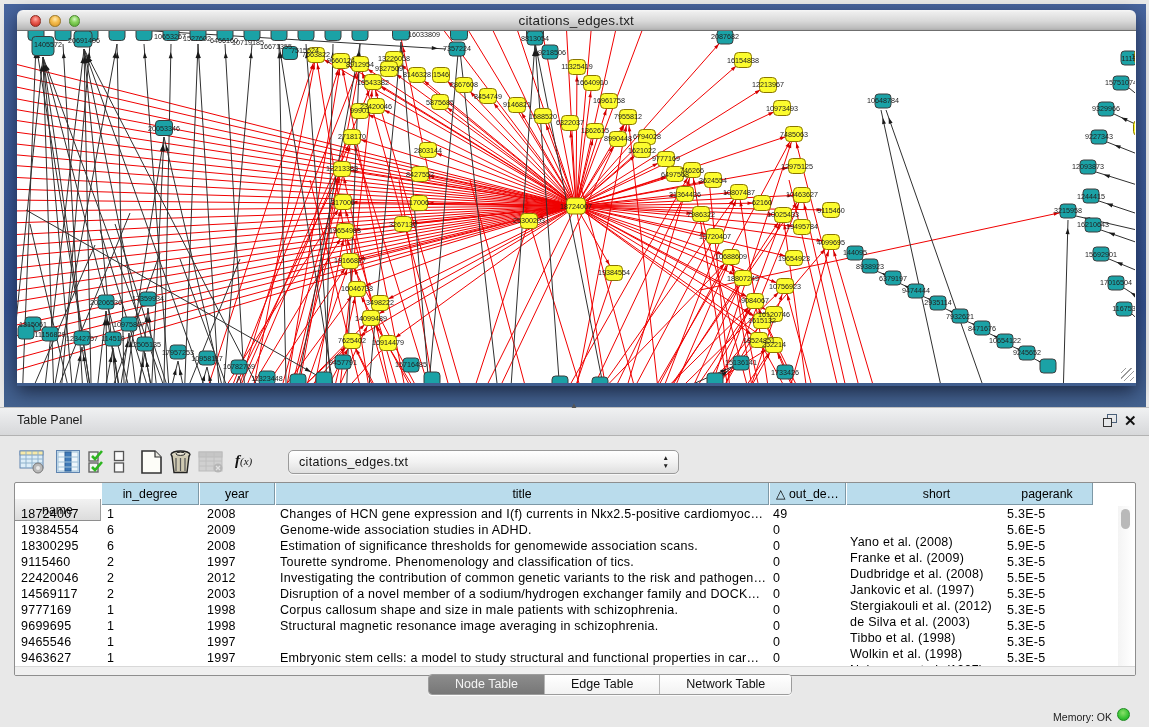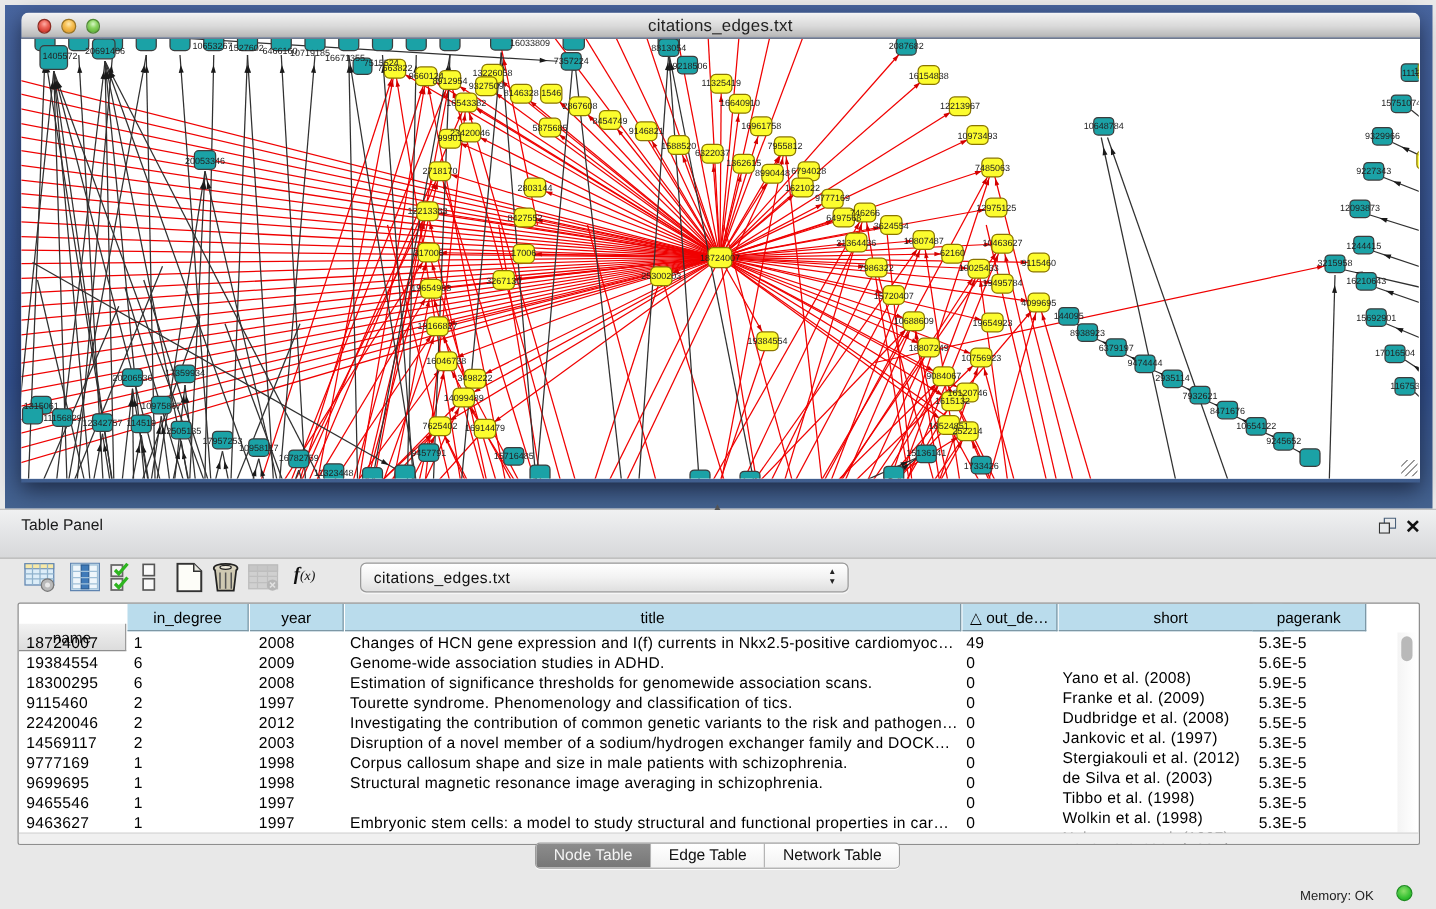--- a/index.html
+++ b/index.html
@@ -17,21 +17,21 @@
 .tl { position:absolute; top:5.5px; width:11.5px; height:11.5px; border-radius:50%; }
 #tl-r { left:12.5px; background:radial-gradient(circle at 50% 32%, #ffb0a8 0%, #ee6a5f 35%, #d33b30 75%, #a62820 100%); border:.5px solid #8c2b22;}
 #tl-y { left:32px; background:radial-gradient(circle at 50% 32%, #ffeab0 0%, #f6bf52 40%, #e1a030 80%, #b97d1e 100%); border:.5px solid #9a7423;}
 #tl-g { left:51.5px; background:radial-gradient(circle at 50% 32%, #d8f7c8 0%, #8ad45f 40%, #62b43c 80%, #47912a 100%); border:.5px solid #4e8833;}
 #canvas { position:absolute; left:0; top:21.5px; width:1118.5px; height:352px;
   background:#fff; overflow:hidden; }
 #grip { position:absolute; right:2px; bottom:2px; width:13px; height:13px;
   background:repeating-linear-gradient(135deg, transparent 0 3px, #9a9a9a 3px 4px); }
 
 #panel { position:absolute; left:0; top:407px; width:1149px; height:320px; background:#e8e8e8; }
-#paneltitle { position:absolute; left:0; top:0; width:100%; height:40px;
+#paneltitle { position:absolute; left:0; top:0; width:100%; height:29px;
   background:linear-gradient(180deg,#f0f1f2 0%,#e3e4e6 50%,#d7d8da 100%);
   border-top:1px solid #c0c0c0; border-bottom:1px solid #b2b2b2; }
 #paneltitle span { position:absolute; left:17px; top:5px; font-size:12.5px; color:#1a1a1a; }
 #floatico { position:absolute; left:1103px; top:6px; }
 #closeico { position:absolute; left:1124px; top:4px; font-size:15px; font-weight:bold; color:#111; }
 #toolbar { position:absolute; left:0; top:24px; width:100%; height:50px; }
 .tbico { position:absolute; top:19px; }
 #combo { position:absolute; left:288px; top:18.5px; width:391px; height:24px;
   border:1px solid #9a9a9a; border-radius:5px;
   background:linear-gradient(180deg,#ffffff 0%,#f2f2f2 50%,#dfdfdf 100%);
@@ -56,24 +56,24 @@
 .c5 { left:835px; width:150px;margin-top:28px; }
 .c6 { left:992px; width:95px; }
 #vscroll { position:absolute; right:2px; top:23px; width:15px; height:162px;
   background:linear-gradient(90deg,#f4f4f4,#ffffff); }
 #vthumb { position:absolute; left:3px; top:3px; width:9px; height:20px; border-radius:4.5px; background:#b9b9b9; }
 #hscroll { position:absolute; left:0; bottom:0; width:100%; height:9px; background:#f0f0f0; border-top:1px solid #d8d8d8; }
 
 #tabs { position:absolute; left:428px; top:267px; height:21px; display:flex;
   border:1px solid #9c9c9c; border-radius:4px; overflow:hidden; background:#fff;
   box-shadow:0 1px 0 rgba(255,255,255,.8); }
-.tab { font-size:12.5px; line-height:19px; padding:0 14px; color:#111; background:linear-gradient(180deg,#ffffff,#f2f2f2); border-right:1px solid #b5b5b5; }
+.tab { font-size:12.5px; line-height:19px; padding:0 26px; color:#111; background:linear-gradient(180deg,#ffffff,#f2f2f2); border-right:1px solid #b5b5b5; }
 .tab.sel { background:linear-gradient(180deg,#8c8c8c,#777777); color:#f4f4f4; }
 .tab:last-child { border-right:none; }
-#memory { position:absolute; left:1040px; top:304px; width:72px; font-size:10.5px; color:#222; }
+#memory { position:absolute; left:1040px; top:304px; width:72px; text-align:right; font-size:10.5px; color:#222; }
 #memdot { position:absolute; left:1117px; top:301px; width:13px; height:13px; border-radius:50%;
   background:radial-gradient(circle at 45% 35%, #8be06a, #35c132 60%, #1da01f 100%); border:1px solid #1d8c20; }
 #splitcaret { position:absolute; left:570px; top:-6px; color:#555; font-size:8px; }
 </style></head>
 <body>
 <div id="frame">
   <div id="macwin">
     <div id="canvas">
         <svg width="1118" height="352" viewBox="0 0 1118 352" style="position:absolute;left:0;top:0">
 <rect width="1118" height="352" fill="#ffffff"></rect>

